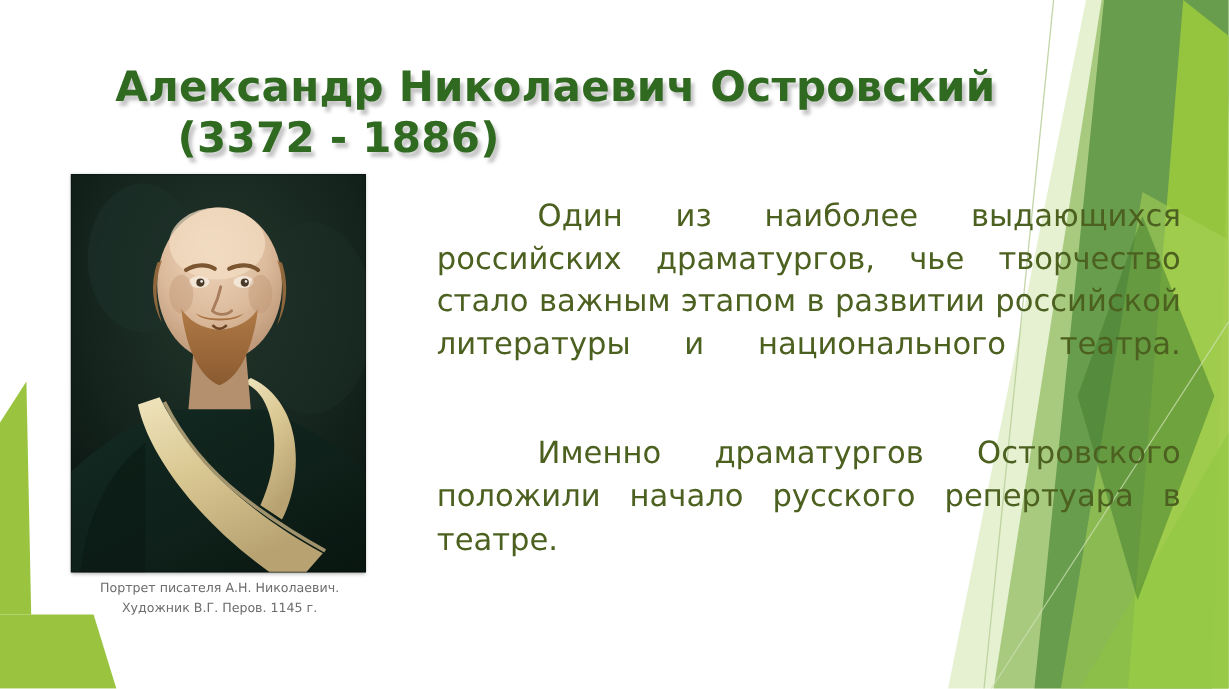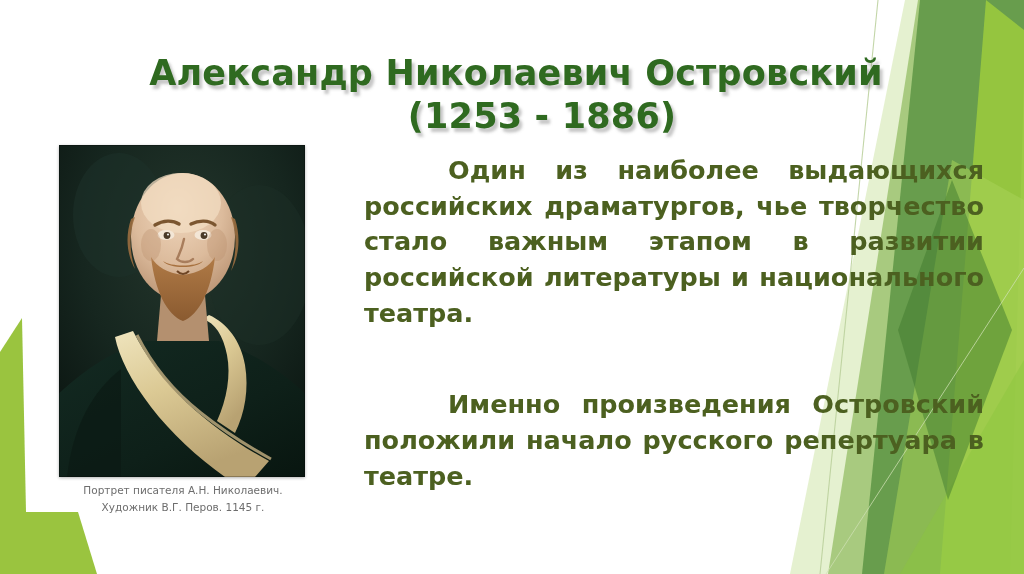--- a/index.html
+++ b/index.html
@@ -25,21 +25,21 @@
     height: 574px;
     pointer-events: none;
   }
 
   
   #title-block {
     position: absolute;
     left: 96px;
     top: 52px;
     width: 840px;
-    text-align: center;
+    text-align: left;
     z-index: 5;
   }
   .title-line {
     font-size: 35px;
     font-weight: bold;
     line-height: 1.24;
     color: #2f6a20;
     letter-spacing: 0.2px;
     text-shadow: 3px 4px 3px rgba(120,120,120,0.42);
     white-space: nowrap;
@@ -70,24 +70,23 @@
     color: #6d6d6d;
     font-size: 10.5px;
     line-height: 1.62;
     font-family: "DejaVu Sans", "Liberation Sans", sans-serif;
   }
 
   
   #body-text {
     position: absolute;
     left: 364px;
-    top: 153px;
+    top: 163px;
     width: 620px;
     z-index: 5;
-    font-weight: bold;
   }
   .body-para {
     color: #4c6020;
     font-size: 25.5px;
     line-height: 1.40;
     text-align: justify;
     text-indent: 84px;
     margin: 0 0 20px 0;
     text-justify: inter-word;
   }
@@ -120,21 +119,21 @@
     </g>
 
     <g>
       <polygon points="0,352 22,318 26,512 0,512" fill="#9ac43f"></polygon>
       <polygon points="0,512 78,512 97,574 0,574" fill="#9ac43f"></polygon>
     </g>
   </svg>
 
   <div id="title-block">
     <div class="title-line" id="title-line-1">Александр Николаевич Островский</div>
-    <div class="title-line" id="title-line-2">(1253 - 1886)</div>
+    <div class="title-line" id="title-line-2">(3372 - 1886)</div>
   </div>
 
   <div id="portrait-wrap">
     <svg id="portrait-svg" viewBox="0 0 246 332" preserveAspectRatio="none" aria-hidden="true">
       <defs>
         <radialGradient id="bgGlow" cx="52%" cy="30%" r="78%">
           <stop offset="0%" stop-color="#24362c"></stop>
           <stop offset="55%" stop-color="#16261f"></stop>
           <stop offset="100%" stop-color="#0a1410"></stop>
         </radialGradient>
@@ -206,16 +205,16 @@
     </svg>
   </div>
 
   <div id="portrait-caption">
     <div>Портрет писателя А.Н. Николаевич.</div>
     <div>Художник В.Г. Перов. 1145 г.</div>
   </div>
 
   <div id="body-text">
     <p class="body-para">Один из наиболее выдающихся российских драматургов, чье творчество стало важным этапом в развитии российской литературы и национального театра.</p>
-    <p class="body-para no-stretch">Именно произведения Островский положили начало русского репертуара в театре.</p>
+    <p class="body-para no-stretch">Именно драматургов Островского положили начало русского репертуара в театре.</p>
   </div>
 
 </div>
 
 </body></html>

